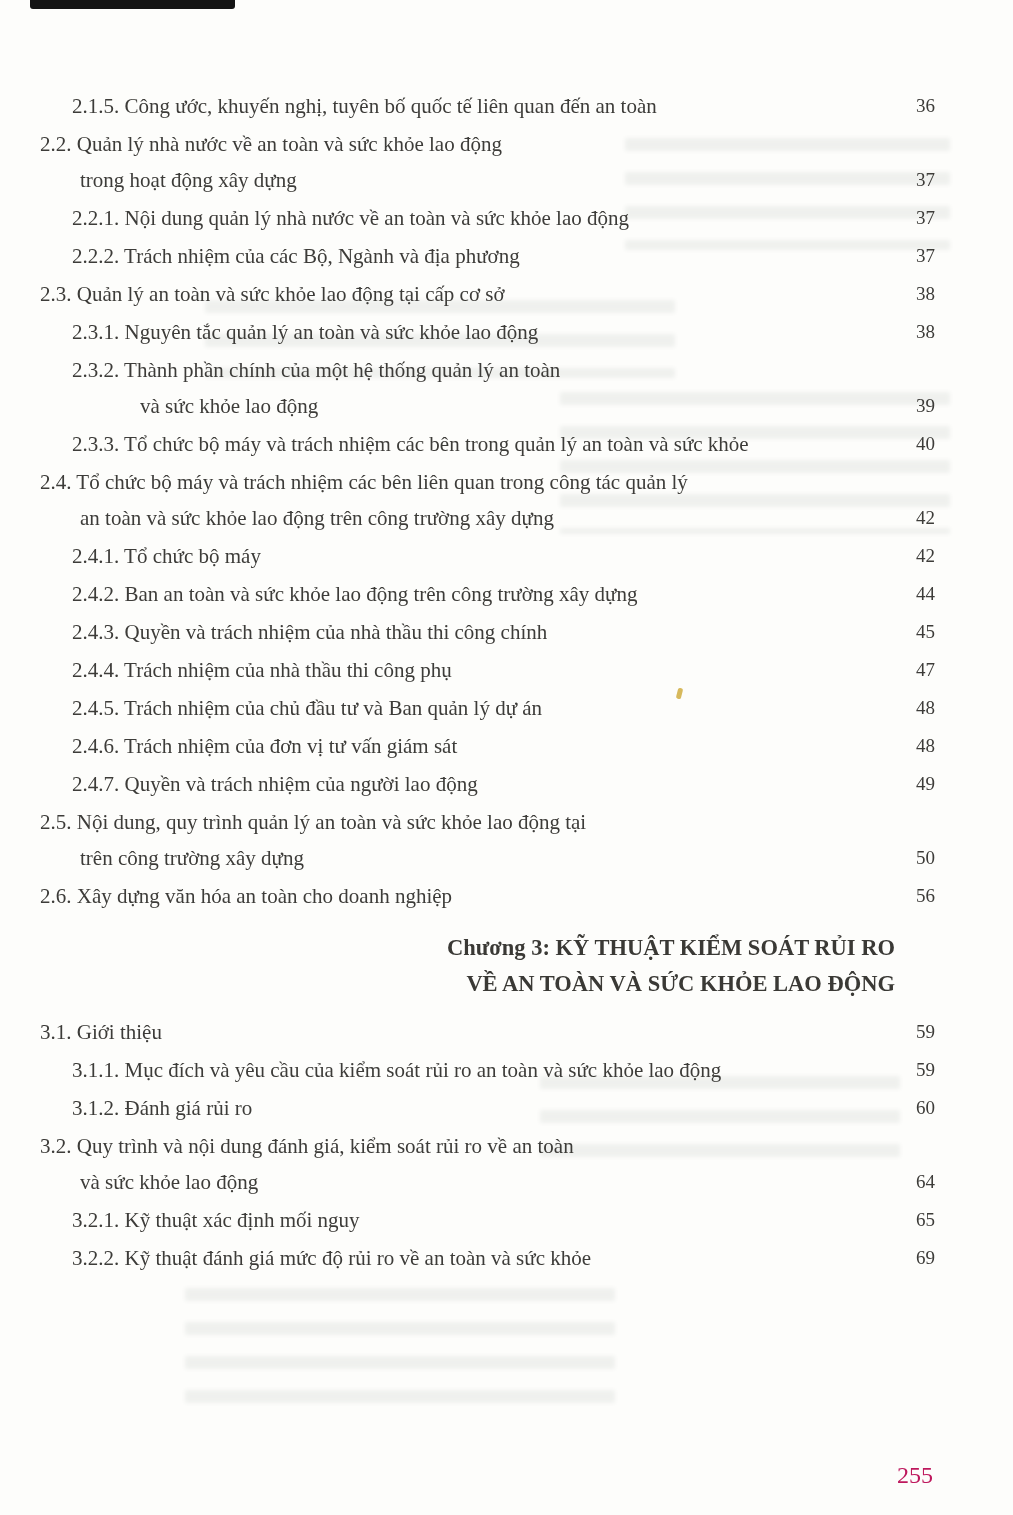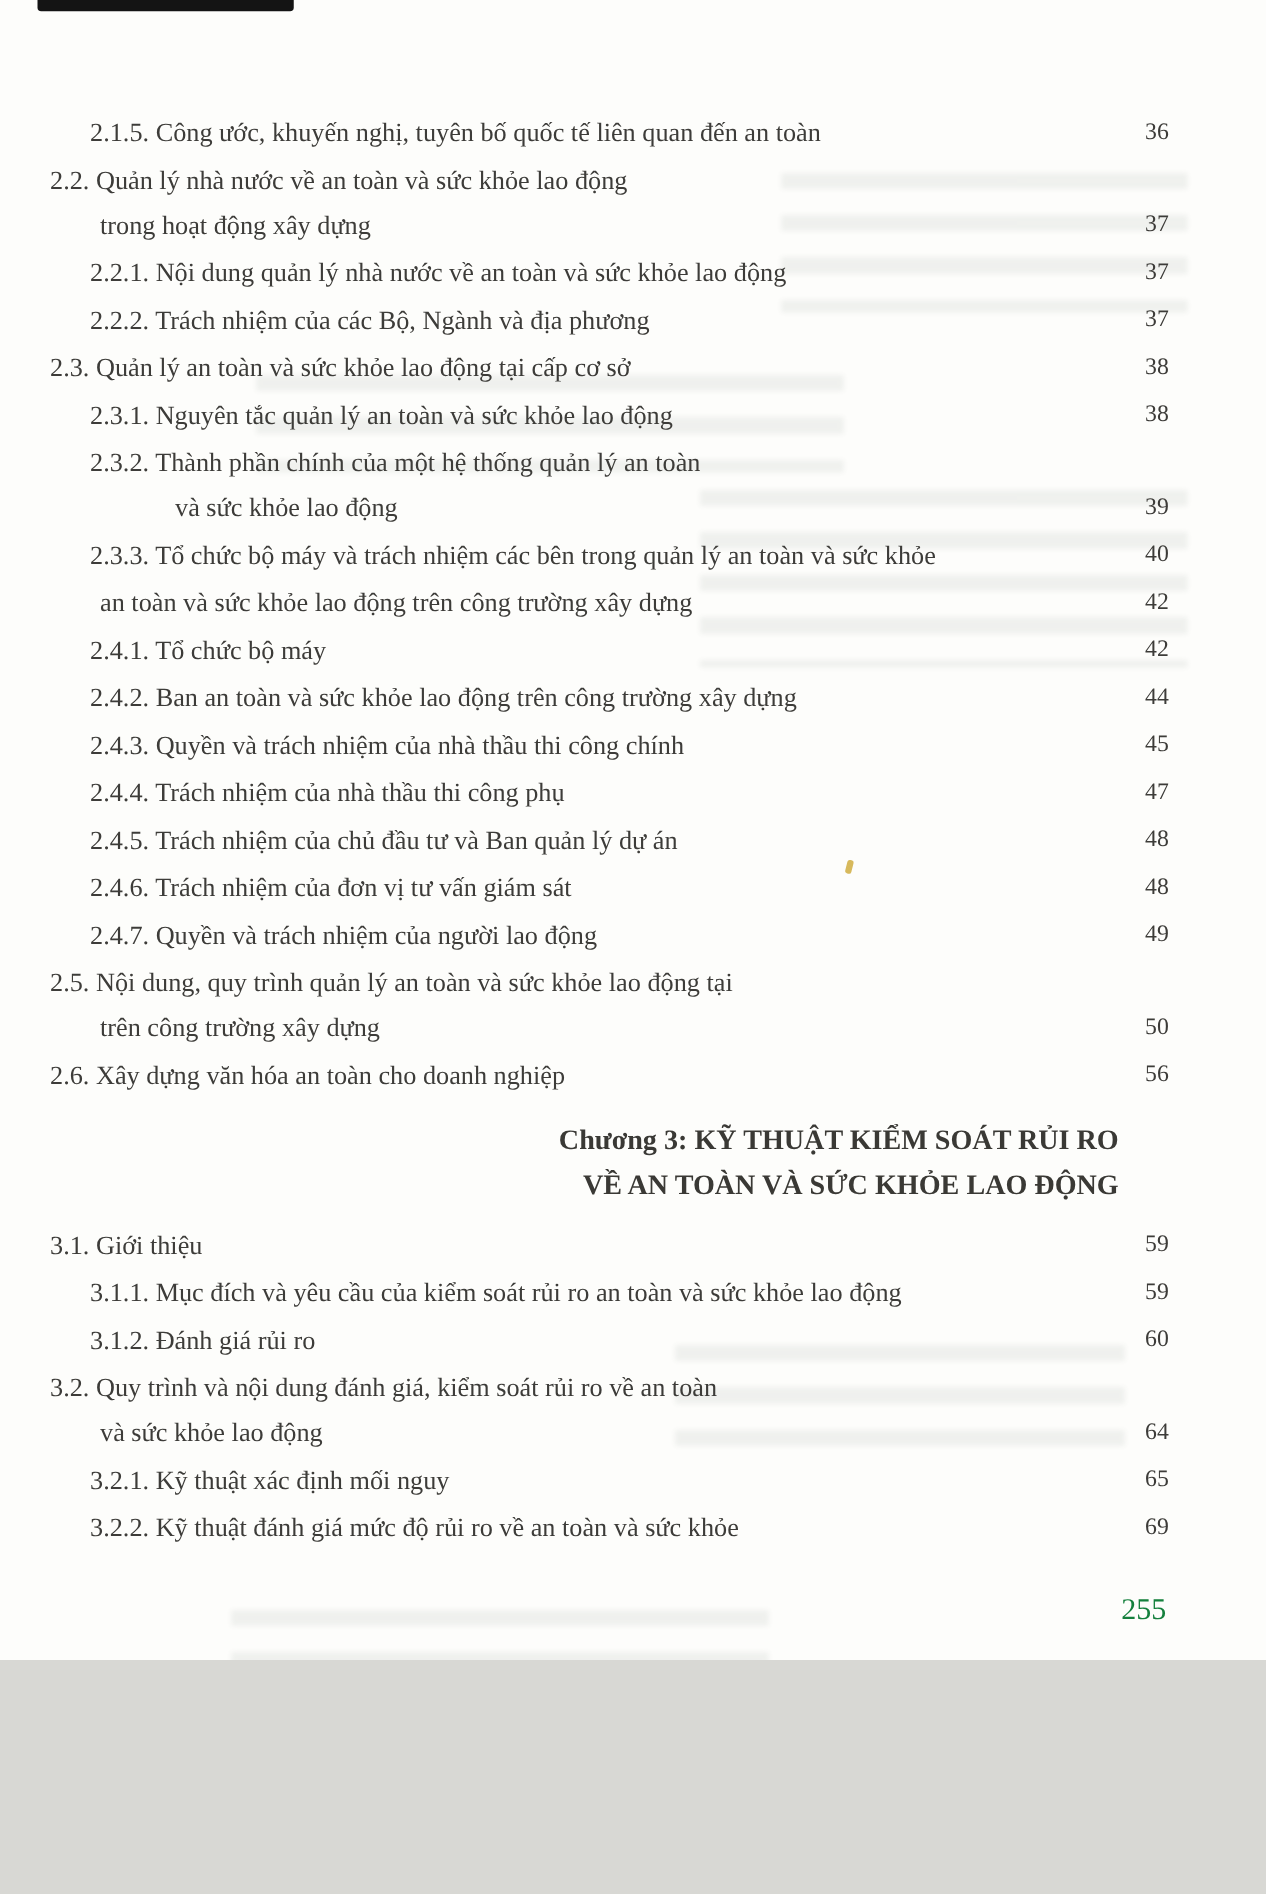--- a/index.html
+++ b/index.html
@@ -1,18 +1,18 @@
 <!DOCTYPE html>
 <html><head>
 <meta charset="utf-8">
 <style>
   html,body { margin:0; padding:0; background:#d8d8d4; }
   .page {
     position:relative;
-    width:1013px; height:1328px;
+    width:1013px; height:1515px;
     margin:0 auto;
     background:#fdfdfb;
     font-family:"Liberation Serif", serif;
     color:#3d3c39;
     overflow:hidden;
   }
   
   .scan-bar {
     position:absolute; left:30px; top:0;
     width:205px; height:9px;
@@ -55,21 +55,21 @@
   }
   .chapter-heading {
     text-align:right;
     font-weight:bold;
     font-size:22.5px; line-height:36px;
     color:#3a3935;
     margin:16px 40px 12px 0;
   }
   .folio {
     position:absolute; right:80px; bottom:26px;
-    font-size:24px; color:#15803d;margin-left:18px;
+    font-size:24px; color:#be185d;margin-left:18px;
   }
 </style>
 </head>
 <body>
 
 <div class="page">
 
   <div class="scan-bar"></div>
 
   <div class="bleed b1"></div>
@@ -134,20 +134,21 @@
 
   <div class="entry level-2">
     <div class="lines">
             <div class="line">2.3.3. Tổ chức bộ máy và trách nhiệm các bên trong quản lý an toàn và sức khỏe</div>
           </div>
     <div class="pagenum">40</div>
   </div>
 
   <div class="entry level-1">
     <div class="lines">
+            <div class="line">2.4. Tổ chức bộ máy và trách nhiệm các bên liên quan trong công tác quản lý</div>
             <div class="line cont">an toàn và sức khỏe lao động trên công trường xây dựng</div>
           </div>
     <div class="pagenum">42</div>
   </div>
 
   <div class="entry level-2">
     <div class="lines">
             <div class="line">2.4.1. Tổ chức bộ máy</div>
           </div>
     <div class="pagenum">42</div>

